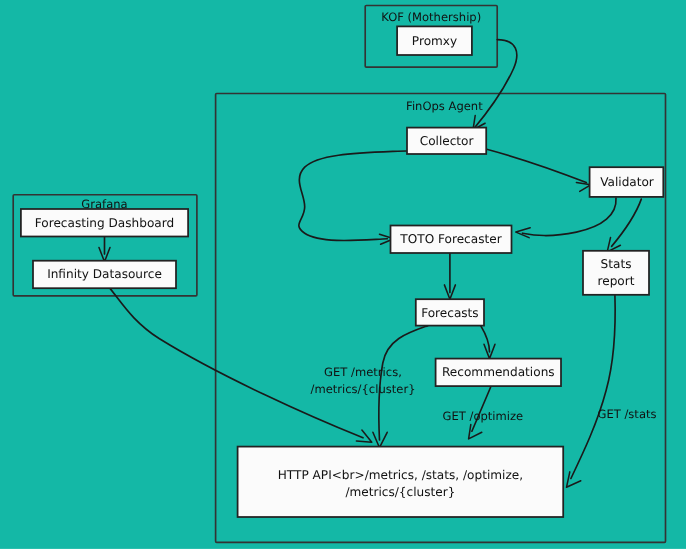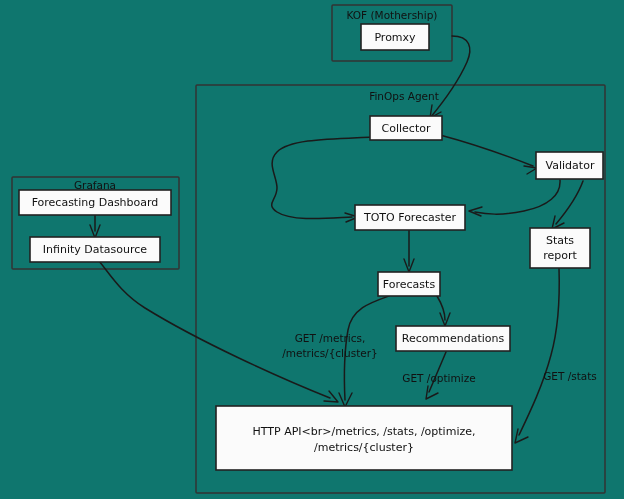--- a/index.html
+++ b/index.html
@@ -4,21 +4,21 @@
 <style>
   html, body {
     margin: 0;
     padding: 0;
     background: #ffffff;
   }
   #canvas {
     position: relative;
     width: 624px;
     height: 499px;
-    background: #0f766e;
+    background: #14b8a6;
     overflow: hidden;
     font-family: "DejaVu Sans", sans-serif;
   }
   #canvas svg {
     position: absolute;
     left: 0;
     top: 0;
     width: 624px;
     height: 499px;
   }

